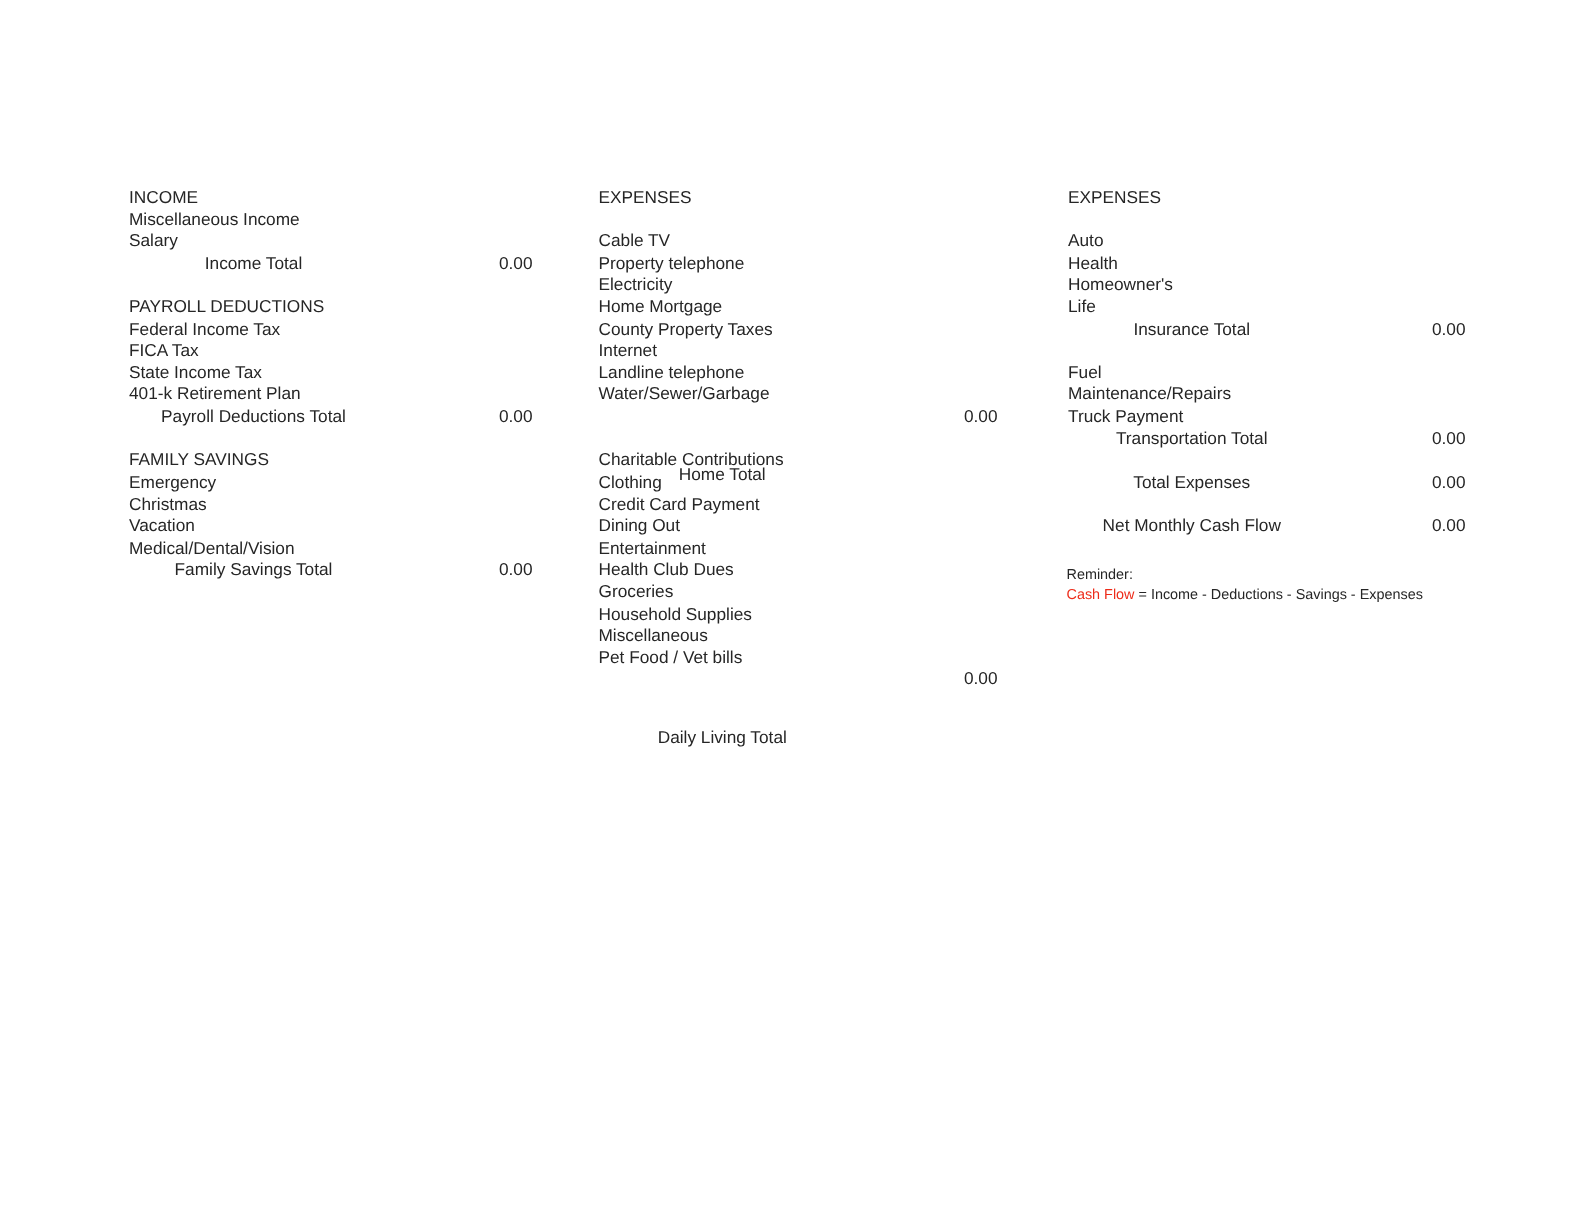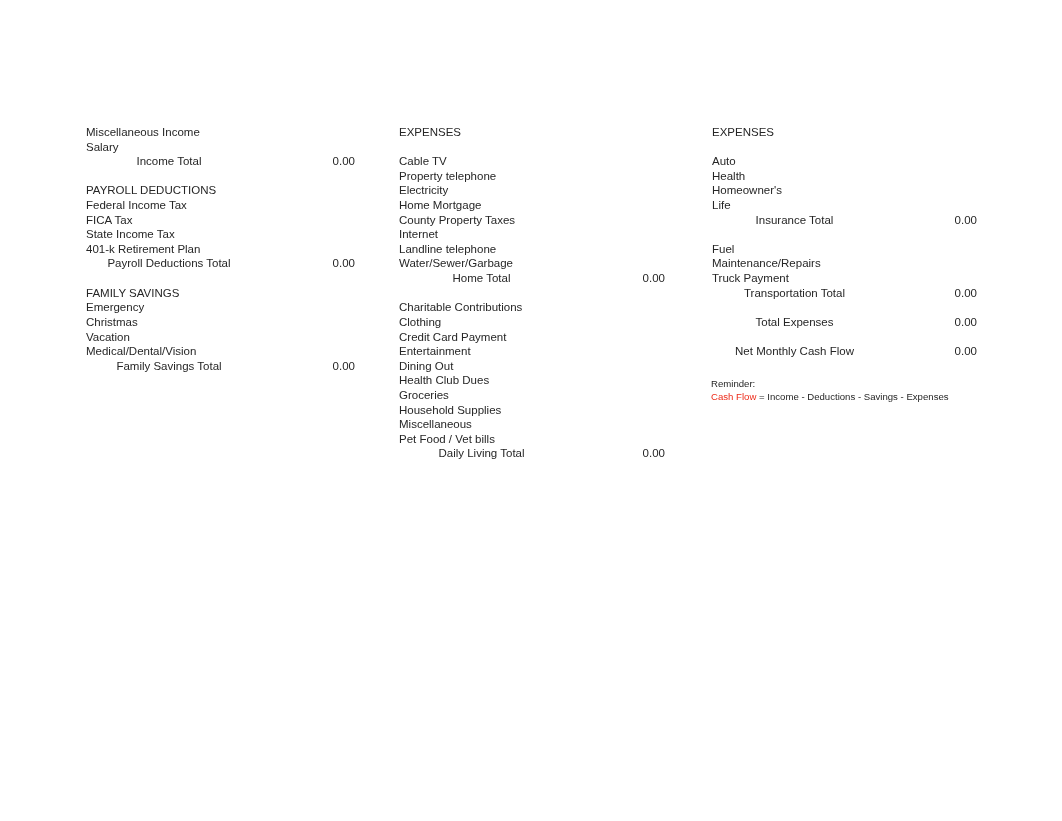--- a/index.html
+++ b/index.html
@@ -61,21 +61,21 @@
   }
 
   
   .total-label {
     position: absolute;
     top: 0;
     left: 0;
     text-align: center;
   }
   #col-income  .total-label { width: 166px; }
-  #col-home    .total-label { width: 165px; }
+  #col-home    .total-label { width: 165px; margin-top: 39px; }
   #col-other   .total-label { width: 165px; }
 
   
   .value {
     position: absolute;
     top: 0;
     text-align: right;
   }
   #col-income  .value { left: 199px; width: 70px; }
   #col-home    .value { left: 196px; width: 70px; }
@@ -95,20 +95,23 @@
   .cash-flow-term { color: #ED2B19; }
 </style>
 </head>
 <body>
 
 <div class="sheet">
 
   <div class="col" id="col-income">
 
     <div class="row">
+      <span class="heading">INCOME</span>
+    </div>
+    <div class="row">
       <span class="item">Miscellaneous Income</span>
     </div>
     <div class="row">
       <span class="item">Salary</span>
     </div>
     <div class="row">
       <span class="total-label">Income Total</span>
       <span class="value">0.00</span>
     </div>
     <div class="row spacer"></div>
@@ -195,24 +198,24 @@
     <div class="row">
       <span class="item">Charitable Contributions</span>
     </div>
     <div class="row">
       <span class="item">Clothing</span>
     </div>
     <div class="row">
       <span class="item">Credit Card Payment</span>
     </div>
     <div class="row">
+      <span class="item">Dining Out</span>
+    </div>
+    <div class="row">
       <span class="item">Entertainment</span>
-    </div>
-    <div class="row">
-      <span class="item">Dining Out</span>
     </div>
     <div class="row">
       <span class="item">Health Club Dues</span>
     </div>
     <div class="row">
       <span class="item">Groceries</span>
     </div>
     <div class="row">
       <span class="item">Household Supplies</span>
     </div>

